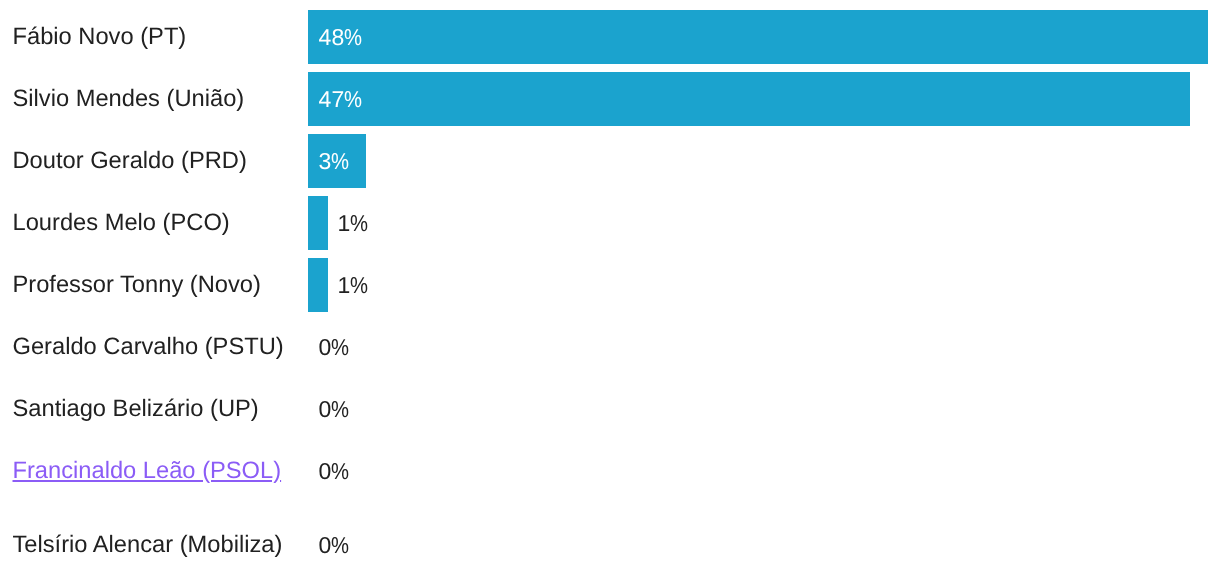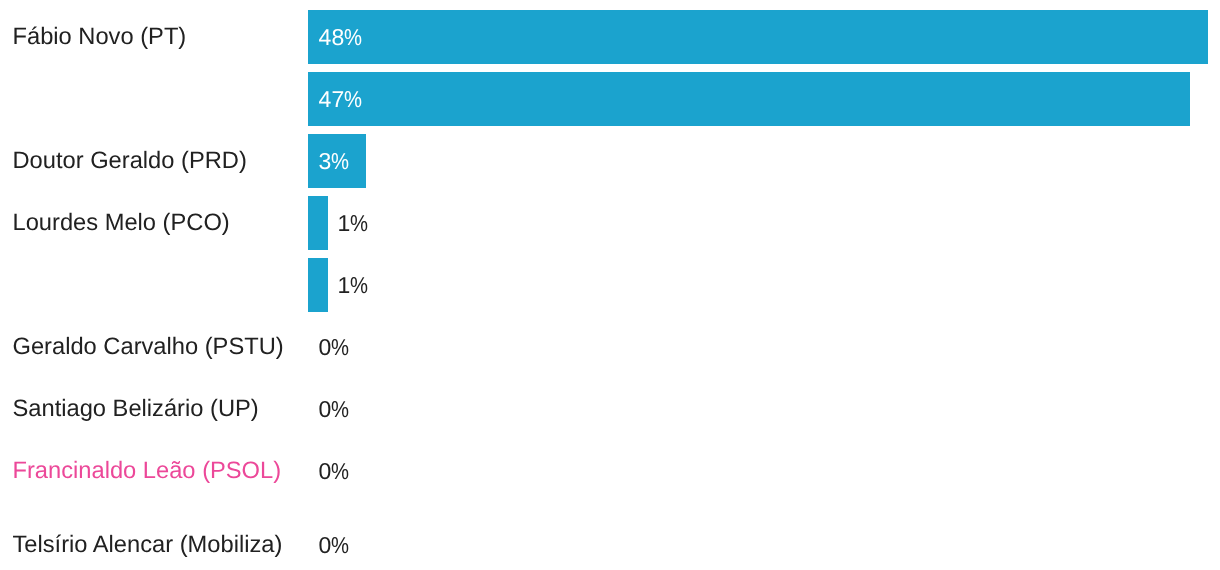--- a/index.html
+++ b/index.html
@@ -71,55 +71,57 @@
 
 <div id="chart">
 
   <div class="chart-row" style="top: 10px;">
     <div class="category-label" style="top: 15.614px; color: rgb(33, 33, 33);">Fábio Novo (PT)</div>
     <div class="bar" style="width: 900.394px; background: rgb(27, 163, 206);"></div>
     <div class="value-label inside" style="top: 15.614px; left: 318.6px; color: rgb(255, 255, 255);"><span class="num">48</span><span class="unit">%</span></div>
   </div>
 
   <div class="chart-row" style="top: 72.05px;">
+    <div class="category-label" style="top: 15.614px; color: rgb(33, 33, 33);">Silvio Mendes (União)</div>
     <div class="bar" style="width: 881.666px; background: rgb(27, 163, 206);"></div>
     <div class="value-label inside" style="top: 15.614px; left: 318.6px; color: rgb(255, 255, 255);"><span class="num">47</span><span class="unit">%</span></div>
   </div>
 
   <div class="chart-row" style="top: 134.1px;">
     <div class="category-label" style="top: 15.614px; color: rgb(33, 33, 33);">Doutor Geraldo (PRD)</div>
     <div class="bar" style="width: 57.634px; background: rgb(27, 163, 206);"></div>
     <div class="value-label inside" style="top: 15.614px; left: 318.6px; color: rgb(255, 255, 255);"><span class="num">3</span><span class="unit">%</span></div>
   </div>
 
   <div class="chart-row" style="top: 196.15px; padding-left: 19px;">
     <div class="category-label" style="top: 15.614px; color: rgb(33, 33, 33);">Lourdes Melo (PCO)</div>
     <div class="bar" style="width: 20.178px; background: rgb(27, 163, 206);"></div>
     <div class="value-label" style="top: 15.614px; left: 337.478px; color: rgb(33, 33, 33);"><span class="num">1</span><span class="unit">%</span></div>
   </div>
 
   <div class="chart-row" style="top: 258.2px;">
+    <div class="category-label" style="top: 15.614px; color: rgb(33, 33, 33);">Professor Tonny (Novo)</div>
     <div class="bar" style="width: 20.178px; background: rgb(27, 163, 206);"></div>
     <div class="value-label" style="top: 15.614px; left: 337.478px; color: rgb(33, 33, 33);"><span class="num">1</span><span class="unit">%</span></div>
   </div>
 
   <div class="chart-row" style="top: 320.25px;">
     <div class="category-label" style="top: 15.614px; color: rgb(33, 33, 33);">Geraldo Carvalho (PSTU)</div>
 
     <div class="value-label" style="top: 15.614px; left: 318.6px; color: rgb(33, 33, 33);"><span class="num">0</span><span class="unit">%</span></div>
   </div>
 
   <div class="chart-row" style="top: 382.3px;">
     <div class="category-label" style="top: 15.614px; color: rgb(33, 33, 33);">Santiago Belizário (UP)</div>
 
     <div class="value-label" style="top: 15.614px; left: 318.6px; color: rgb(33, 33, 33);"><span class="num">0</span><span class="unit">%</span></div>
   </div>
 
   <div class="chart-row" style="top: 444.35px;">
-    <div class="category-label" style="top: 15.614px; color: #ec4899;">Francinaldo Leão (PSOL)</div>
+    <div class="category-label" style="top: 15.614px; color: #8b5cf6; text-decoration: underline;">Francinaldo Leão (PSOL)</div>
 
     <div class="value-label" style="top: 15.614px; left: 318.6px; color: rgb(33, 33, 33);"><span class="num">0</span><span class="unit">%</span></div>
   </div>
 
   <div class="chart-row" style="top: 518px;">
     <div class="category-label" style="top: 15.614px; color: rgb(33, 33, 33);">Telsírio Alencar (Mobiliza)</div>
 
     <div class="value-label" style="top: 15.614px; left: 318.6px; color: rgb(33, 33, 33);"><span class="num">0</span><span class="unit">%</span></div>
   </div>
 

